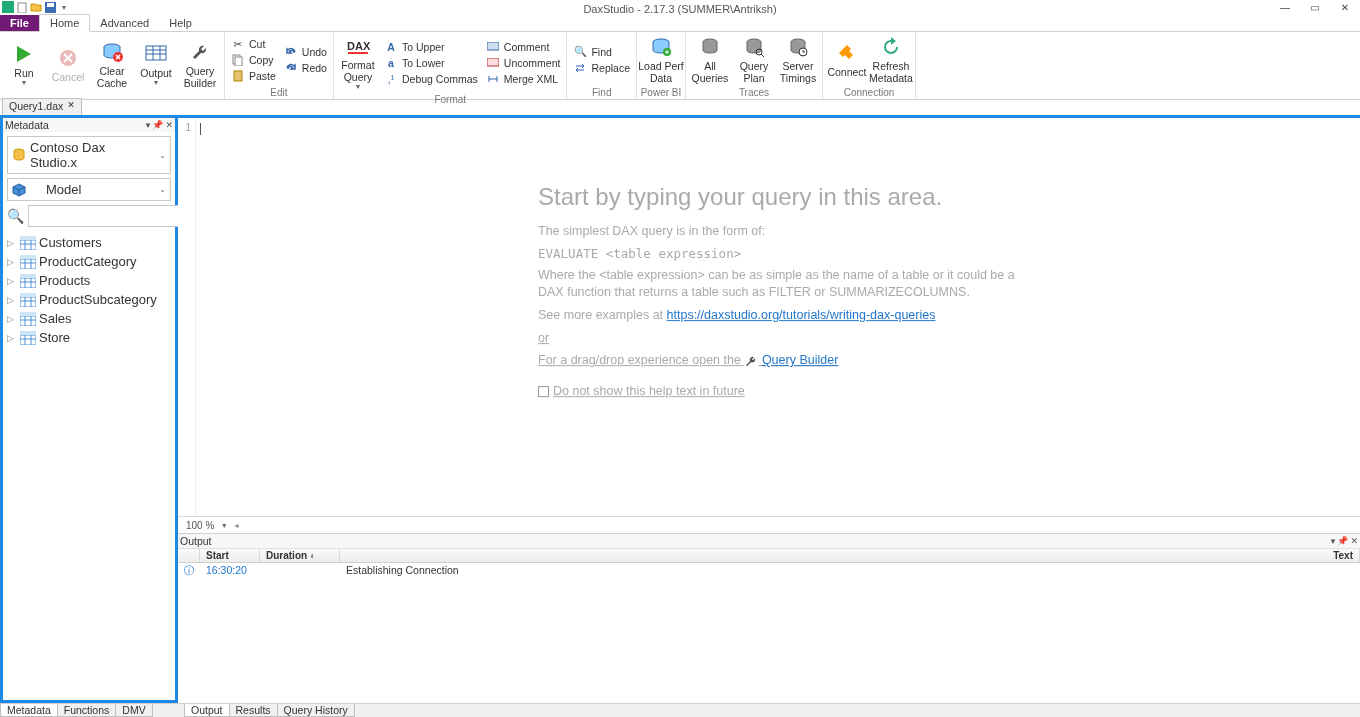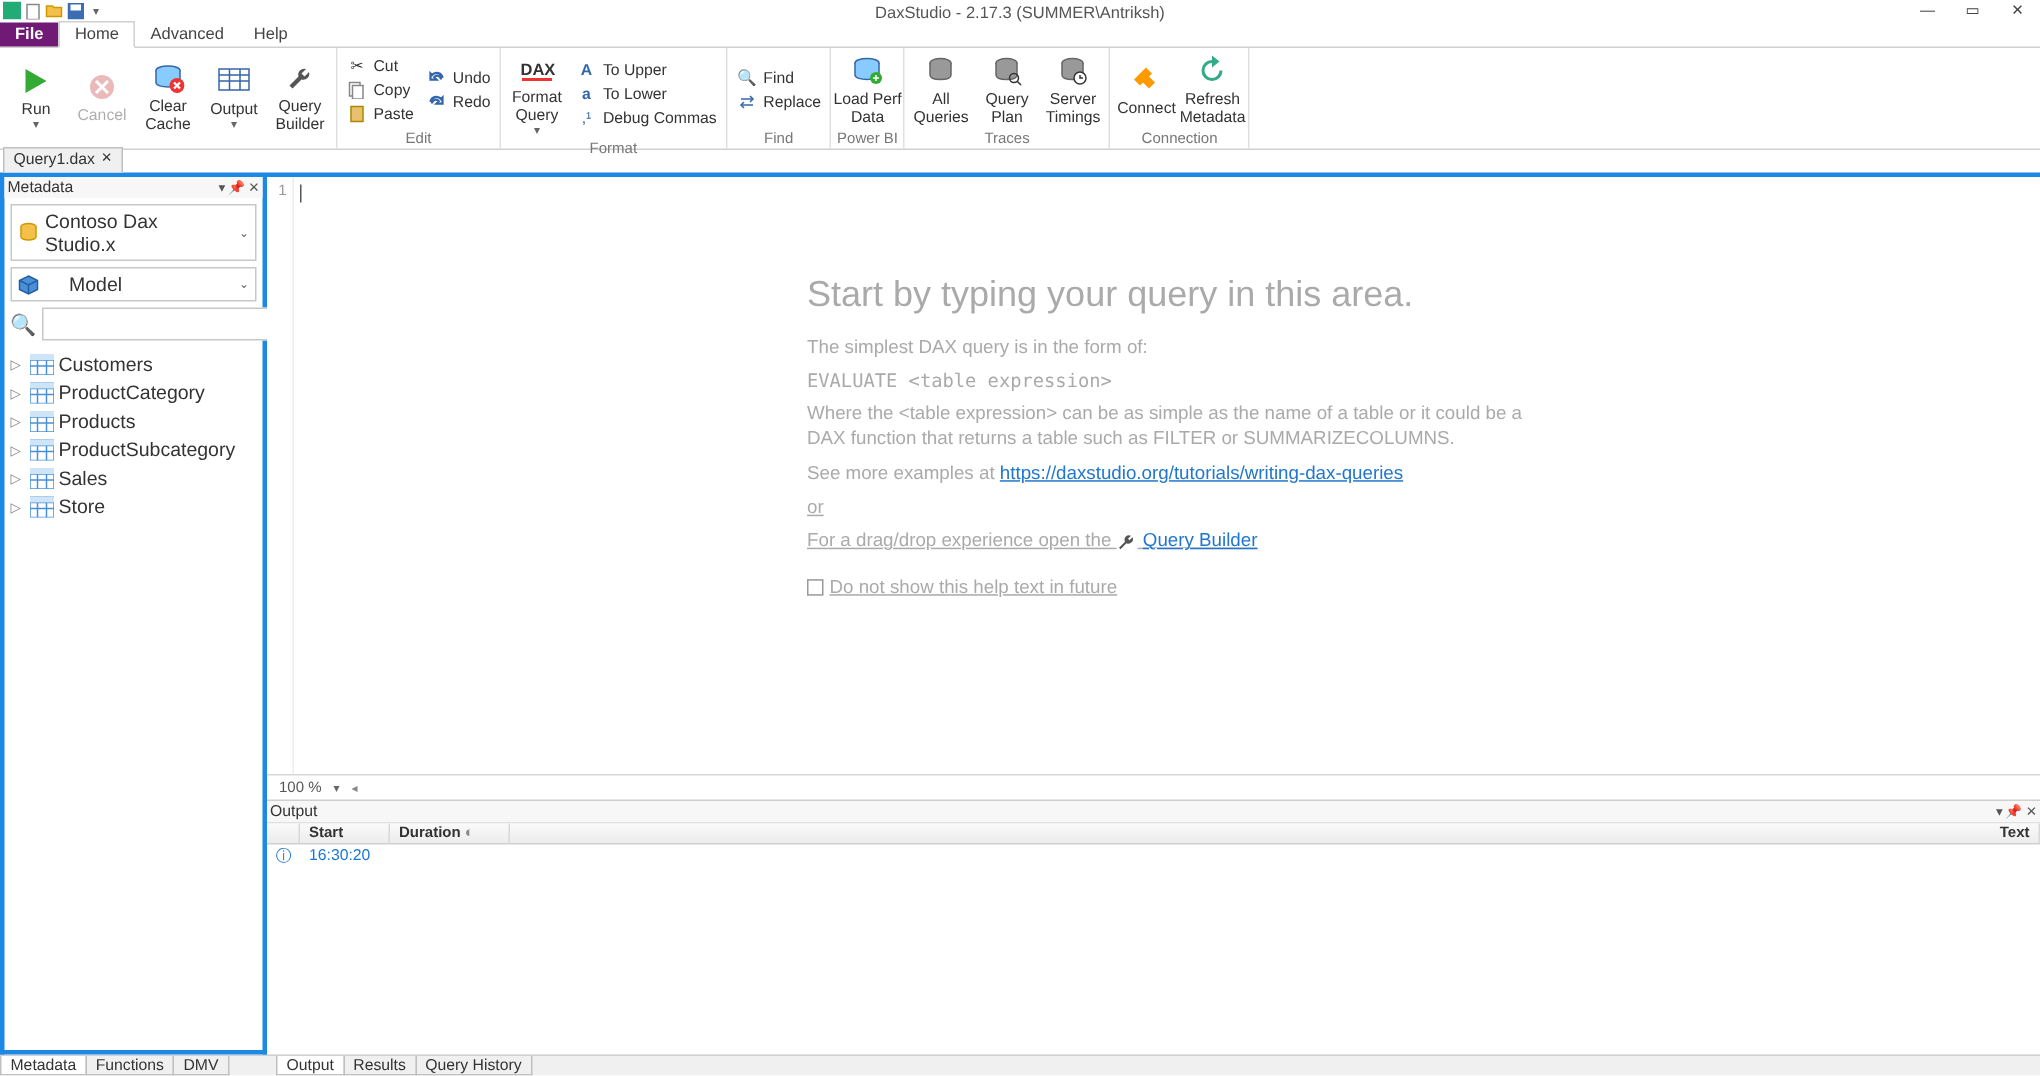--- a/index.html
+++ b/index.html
@@ -261,20 +261,46 @@
           </div>
         <div class="rbtn-sm">
             <span class="ico" style="font-weight:bold;color:#36a">a</span>
             <span>To Lower</span>
           </div>
         <div class="rbtn-sm">
             <span class="ico" style="color:#36a">,¹</span>
             <span>Debug Commas</span>
           </div>
       </div>
+      <div class="rbtn-col">
+        <div class="rbtn-sm">
+            <span class="ico">
+              <svg width="12" height="10">
+                <rect width="12" height="8" fill="#cde" stroke="#36a"></rect>
+              </svg>
+            </span>
+            <span>Comment</span>
+          </div>
+        <div class="rbtn-sm">
+            <span class="ico">
+              <svg width="12" height="10">
+                <rect width="12" height="8" fill="#fdd" stroke="#a33"></rect>
+              </svg>
+            </span>
+            <span>Uncomment</span>
+          </div>
+        <div class="rbtn-sm">
+            <span class="ico">
+              <svg width="12" height="10">
+                <path d="M2 2v6M10 2v6M2 5h8" stroke="#36a"></path>
+              </svg>
+            </span>
+            <span>Merge XML</span>
+          </div>
+      </div>
     </div>
     <div class="rgroup-label">Format</div>
   </div>
 
   <div class="rgroup">
     <div class="rgroup-body">
       <div class="rbtn-col">
         <div class="rbtn-sm">
             <span class="ico">🔍</span>
             <span>Find</span>
@@ -533,20 +559,21 @@
         <div class="c-icon"></div>
         <div class="c-start">Start</div>
         <div class="c-dur"><span>Duration</span> <span style="color:#888">◐</span></div>
         <div class="c-text">Text</div>
       </div>
       <div id="output-rows">
           <div class="output-row">
             <div class="c-icon">ⓘ</div>
             <div class="c-start">16:30:20</div>
             <div class="c-dur"></div>
+            <div class="c-text">Establishing Connection</div>
           </div>
         </div>
     </div>
   </div>
 </div>
 
 <div class="bottomtabs">
   <div class="bottomtabs-left" id="btleft">
       <div class="btab">Metadata</div>
       <div class="btab inactive">Functions</div>

